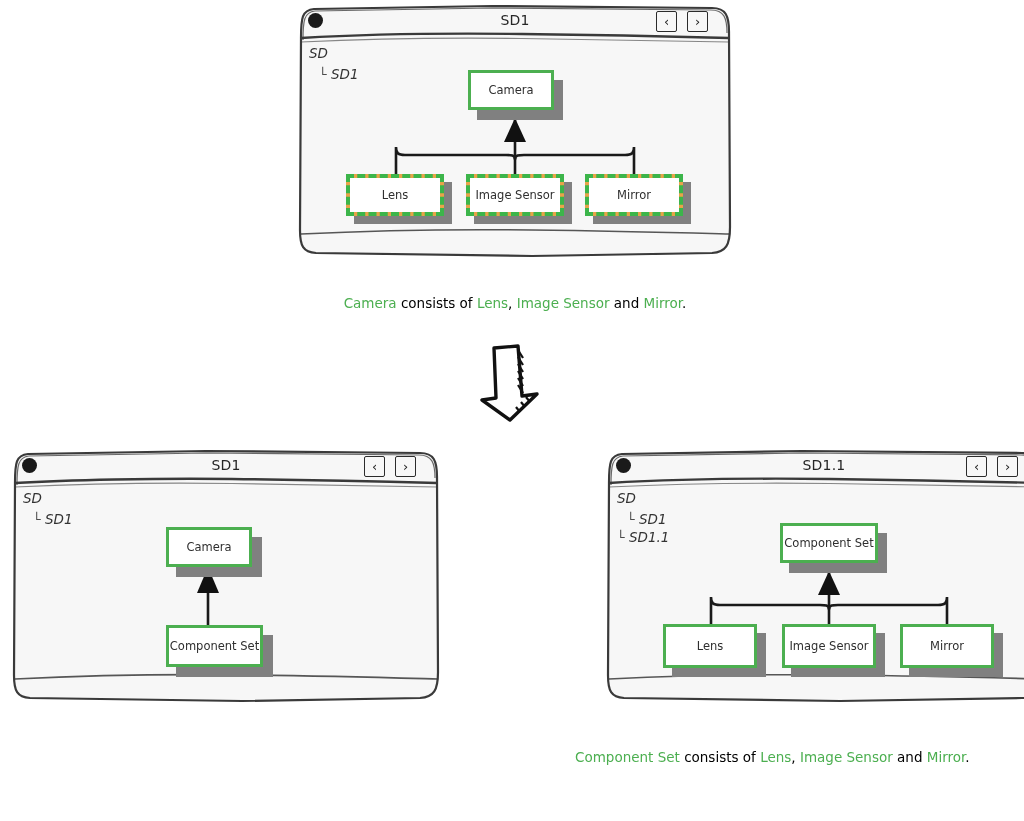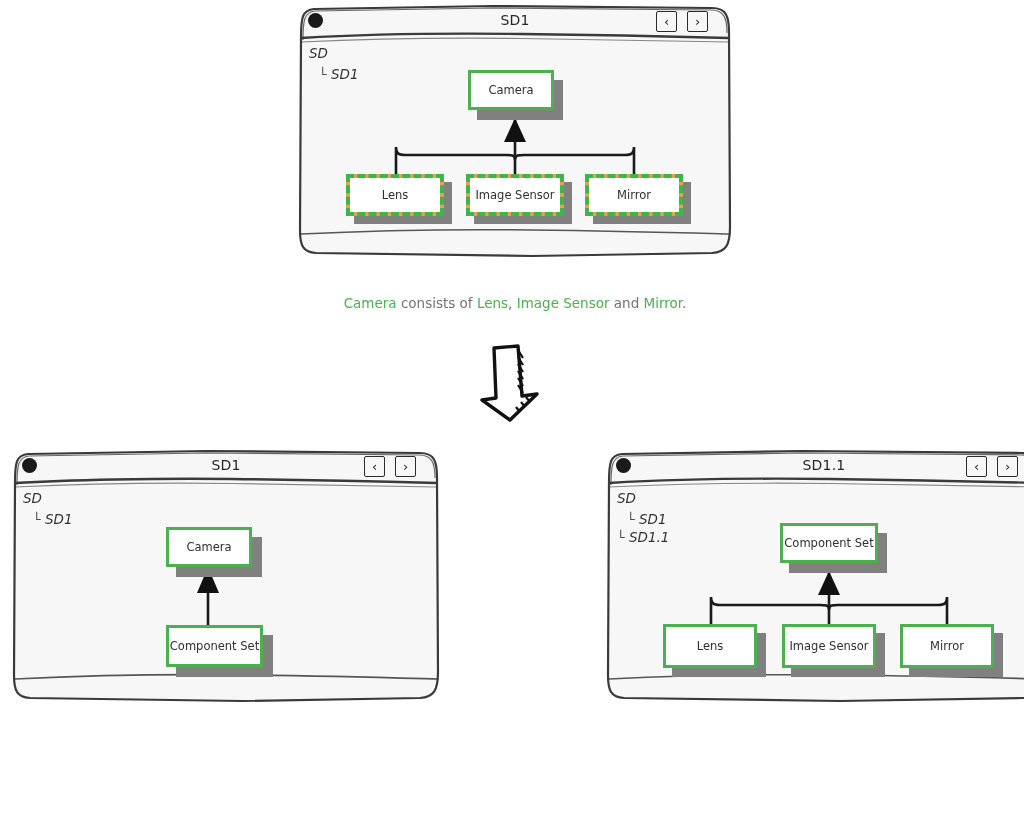--- a/index.html
+++ b/index.html
@@ -128,21 +128,21 @@
 
   
   .caption {
     position: absolute;
     font-size: 13.5px;
     line-height: 19px;
     color: #333333;
     font-family: "DejaVu Sans", sans-serif;
   }
   .caption .g { color: #4caf50; }
-  .caption .d { color: #737373; }
+  .caption .d { color: #000000; }
   .caption.center { text-align: center; }
 
   .bigarrow {
     position: absolute;
     overflow: visible;
   }
 </style>
 </head>
 <body>
 
@@ -301,15 +301,16 @@
       <span>Image Sensor</span>
     </div>
 
     <div class="node-shadow" style="left:309px; top:186px; width:94px; height:44px;"></div>
     <div class="node green" style="left:300px; top:177px; width:94px; height:44px;">
       <span>Mirror</span>
     </div>
   </div>
 
   <div class="caption" style="left:575px; top:748px; width:450px;">
+    <div><span><span class="g"> Component Set</span><span class="d"> consists of </span><span class="g">Lens</span><span class="d">, </span><span class="g">Image Sensor</span><span class="d"> and </span><span class="g">Mirror</span><span class="d">.</span></span></div>
   </div>
 
 </div>
 
 </body></html>

